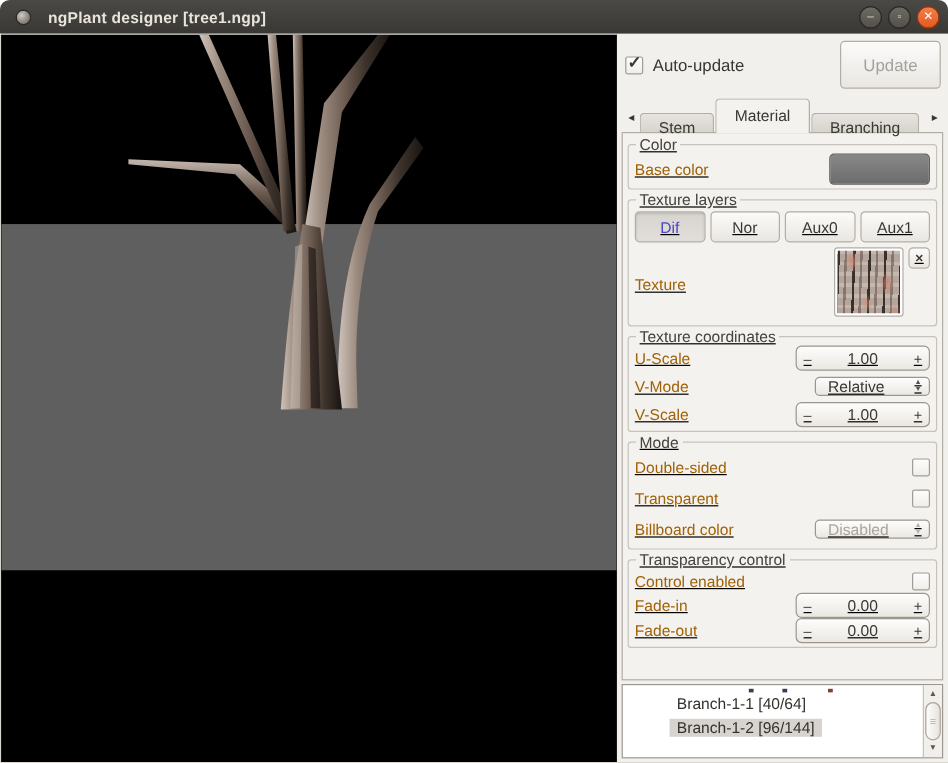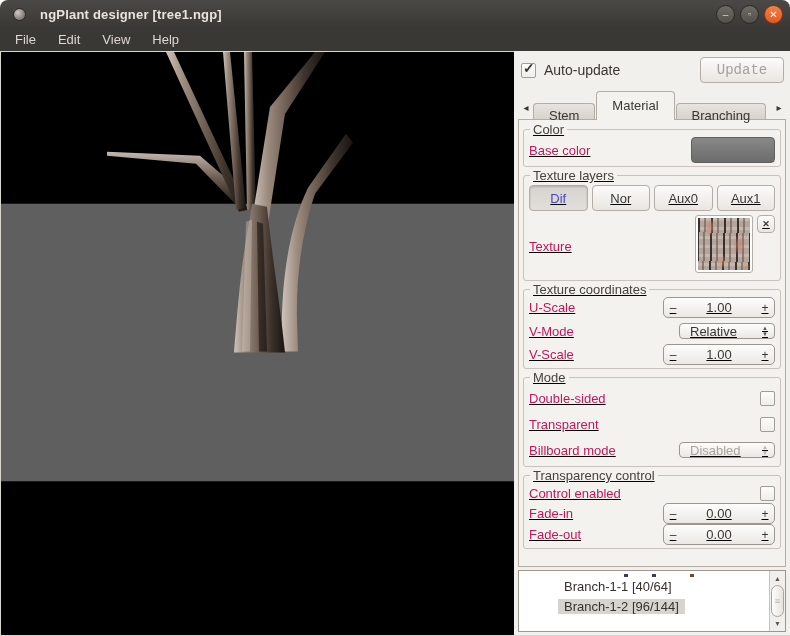--- a/index.html
+++ b/index.html
@@ -29,38 +29,38 @@
   .viewport svg{display:block;width:100%;height:100%;}
   
   .sidepanel{flex:1;display:flex;flex-direction:column;min-height:0;padding:5px 3px 3px 4px;}
   .update-row{display:flex;align-items:center;padding:1px 3px 6px 3px;}
   .cb{width:15px;height:15px;border:1px solid #a19c94;border-radius:2px;
       background:linear-gradient(#fdfdfc,#f0eeea);position:relative;flex:0 0 15px;}
   .cb .mark{position:absolute;left:1px;top:-4px;font-size:14px;font-weight:bold;color:#3c3935;}
   .update-row .cb-label{font-size:14px;color:#3a3733;margin-left:8px;}
   .btn{border:1px solid #b2ada5;border-radius:4px;background:linear-gradient(#fcfbfa,#e9e6e1);
        font-size:13px;color:#3a3733;}
-  .update-btn{margin-left:auto;width:84px;height:26px;font-size:14px;color:#a5a19a;font-family:Liberation Mono, monospace;}
+  .update-btn{margin-left:auto;width:84px;height:40px;font-size:14px;color:#a5a19a;}
   
   .tabbar{display:flex;align-items:flex-end;height:30px;flex:0 0 30px;padding:0 1px;position:relative;z-index:2;}
   .tab-scroll{width:14px;height:24px;display:flex;align-items:center;justify-content:center;
               color:#3a3733;font-size:10px;}
   .tab{border:1px solid #b2ada5;border-bottom:none;border-radius:4px 4px 0 0;
        background:linear-gradient(#e7e4df,#d7d3cd);padding:0 15px;font-size:13px;color:#3a3733;
        height:16px;line-height:23px;margin-right:1px;}
   .tab.active{background:#f4f2ee;height:29px;line-height:28px;margin-bottom:-1px;}
   .tab-scroll.right{margin-left:auto;}
   
   .page{border:1px solid #b2ada5;background:#f4f2ee;flex:1;min-height:0;overflow:hidden;
         padding:2px 4px;display:flex;flex-direction:column;margin-right:1px;text-decoration:underline;}
   fieldset.group{border:1px solid #c7c2bb;border-radius:3px;margin:0 0 1px 0;padding:0 5px 3px 5px;}
   fieldset.group legend{font-size:13px;color:#46423c;padding:0 3px;margin-left:1px;}
   .row{display:flex;align-items:center;min-height:26px;}
   .row.tight{min-height:20px;}
-  .lbl{font-size:13px;color:#be185d;}
+  .lbl{font-size:13px;color:#a16207;}
   .ctl{margin-left:auto;}
   
   .swatch{width:84px;height:26px;border-radius:4px;border:1px solid #5f5f5c;
           background:linear-gradient(#888888,#6c6c6c);}
   
   .layer-btns{display:flex;gap:4px;margin:2px 0 4px 0;}
   .layer-btn{flex:1;height:26px;}
   .layer-btn.active{background:linear-gradient(#d7d3ce,#e2deda);color:#4b44c8;
                     box-shadow:inset 0 1px 2px rgba(0,0,0,.18);}
   .texture-row{display:flex;align-items:flex-start;min-height:62px;margin-top:1px;}
@@ -119,26 +119,20 @@
   <div class="titlebar">
     <div class="app-icon"></div>
     <div class="title">ngPlant designer [tree1.ngp]</div>
     <div class="win-controls">
       <div class="win-btn">–</div>
       <div class="win-btn max">▫</div>
       <div class="win-btn close">✕</div>
     </div>
   </div>
 
-  <div class="menubar">
-    <div class="menu-item">File</div>
-    <div class="menu-item">Edit</div>
-    <div class="menu-item">View</div>
-    <div class="menu-item">Help</div>
-  </div>
 
   <div class="main">
 
     <div class="viewport">
       <svg viewBox="0 0 513 584" preserveAspectRatio="none">
         <defs>
           <linearGradient id="barkGrad" x1="0" y1="0" x2="1" y2="0">
             <stop offset="0" stop-color="#cfc3ba"></stop>
             <stop offset="0.22" stop-color="#9b8a7e"></stop>
             <stop offset="0.48" stop-color="#6e5d52"></stop>
@@ -250,21 +244,21 @@
           <legend>Mode</legend>
           <div class="row">
             <span class="lbl">Double-sided</span>
             <div class="ctl cb"></div>
           </div>
           <div class="row">
             <span class="lbl">Transparent</span>
             <div class="ctl cb"></div>
           </div>
           <div class="row">
-            <span class="lbl">Billboard mode</span>
+            <span class="lbl">Billboard color</span>
             <div class="ctl combo disabled" aria-disabled="true">
               <span>Disabled</span>
               <span class="arrows">
                 <span>▲</span>
                 <span>▼</span>
               </span>
             </div>
           </div>
         </fieldset>
 

